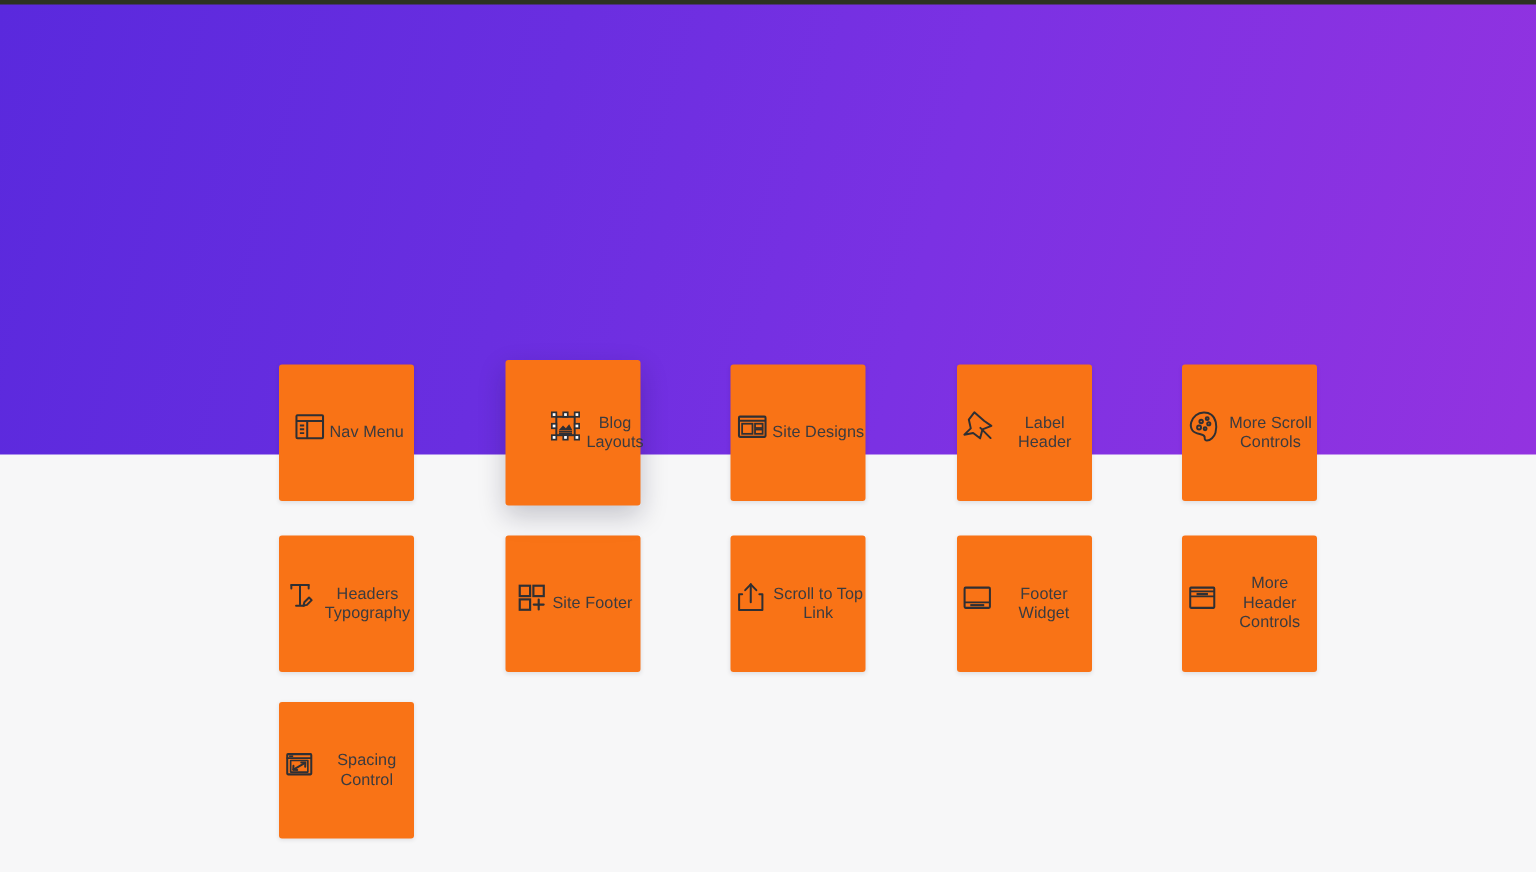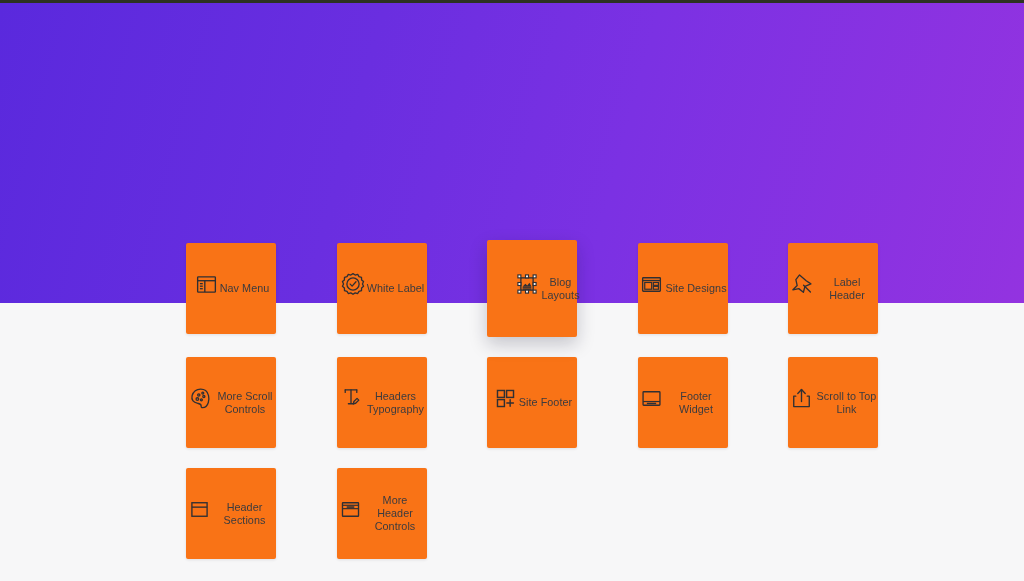--- a/index.html
+++ b/index.html
@@ -168,30 +168,20 @@
           <line x1="5.5" y1="11.5" x2="26.5" y2="11.5"></line>
           <line x1="14" y1="11.5" x2="14" y2="25"></line>
           <line x1="8.2" y1="15" x2="11.6" y2="15" stroke-width="1.5"></line>
           <line x1="8.2" y1="18" x2="11.6" y2="18" stroke-width="1.5"></line>
           <line x1="8.2" y1="21" x2="11.6" y2="21" stroke-width="1.5"></line>
         </svg>
       </div>
       <div class="card-label">Nav Menu</div>
     </div>
 
-    <div class="card">
-      <div class="card-icon">
-        <svg width="28" height="28" viewBox="0 0 32 32" fill="none" stroke="#2f2f33" stroke-width="1.5">
-          <path d="M16 4.2 l2.5 1.55 2.85-0.75 1.5 2.55 2.85 0.8 0.15 2.95 2.2 1.95 -1.25 2.7 1.25 2.7 -2.2 1.95 -0.15 2.95 -2.85 0.8 -1.5 2.55 -2.85-0.75 -2.5 1.55 -2.5-1.55 -2.85 0.75 -1.5-2.55 -2.85-0.8 -0.15-2.95 -2.2-1.95 1.25-2.7 -1.25-2.7 2.2-1.95 0.15-2.95 2.85-0.8 1.5-2.55 2.85 0.75 Z" stroke-linejoin="round"></path>
-          <circle cx="16" cy="16" r="7"></circle>
-          <path d="M12.8 16.1 l2.2 2.3 4.4-4.9" stroke-linecap="round" stroke-linejoin="round"></path>
-        </svg>
-      </div>
-      <div class="card-label">White Label</div>
-    </div>
 
     <div class="card hovered">
       <div class="card-icon">
         <svg width="28" height="28" viewBox="0 0 32 32" fill="none" stroke="#2f2f33" stroke-width="1.5">
           <rect x="9" y="9" width="14" height="14"></rect>
           <path d="M10.8 19.2 l3.3-3.6 2.2 2.1 2.5-3.1 2.4 4.6 z" fill="#2f2f33" stroke="none"></path>
           <line x1="11" y1="20.3" x2="21" y2="20.3" stroke-width="1.4"></line>
           <line x1="11" y1="21.9" x2="21" y2="21.9" stroke-width="1.4"></line>
           <g fill="#ffffff" stroke="#2f2f33" stroke-width="1.3">
             <rect x="5.6" y="5.6" width="3.4" height="3.4"></rect>
@@ -269,57 +259,62 @@
           <rect x="6.5" y="17.3" width="8.2" height="8.2"></rect>
           <line x1="17.6" y1="21.4" x2="25.4" y2="21.4"></line>
           <line x1="21.5" y1="17.5" x2="21.5" y2="25.3"></line>
         </svg>
       </div>
       <div class="card-label">Site Footer</div>
     </div>
 
     <div class="card">
       <div class="card-icon">
+        <svg width="27" height="27" viewBox="0 0 32 32" fill="none" stroke="#2f2f33" stroke-width="1.6" stroke-linecap="round" stroke-linejoin="round">
+          <path d="M9.2 13.2 H6.8 V25.6 H25.2 V13.2 H22.8"></path>
+          <line x1="16" y1="5.4" x2="16" y2="19.6"></line>
+          <path d="M11.6 10.0 L16 5.4 L20.4 10.0"></path>
+        </svg>
+      </div>
+      <div class="card-label">Scroll to Top Link</div>
+    </div>
+
+    <div class="card">
+      <div class="card-icon">
         <svg width="27" height="27" viewBox="0 0 32 32" fill="none" stroke="#2f2f33" stroke-width="1.6">
           <rect x="6" y="8" width="20" height="16" rx="0.8"></rect>
           <line x1="6" y1="19.6" x2="26" y2="19.6" stroke-width="1.4"></line>
           <rect x="10.5" y="21.0" width="11" height="1.7" fill="#2f2f33" stroke="none"></rect>
         </svg>
       </div>
       <div class="card-label">Footer Widget</div>
     </div>
 
-    <div class="card">
-      <div class="card-icon">
-        <svg width="27" height="27" viewBox="0 0 32 32" fill="none" stroke="#2f2f33" stroke-width="1.6" stroke-linecap="round" stroke-linejoin="round">
-          <path d="M9.2 13.2 H6.8 V25.6 H25.2 V13.2 H22.8"></path>
-          <line x1="16" y1="5.4" x2="16" y2="19.6"></line>
-          <path d="M11.6 10.0 L16 5.4 L20.4 10.0"></path>
-        </svg>
-      </div>
-      <div class="card-label">Scroll to Top Link</div>
-    </div>
-
-    <div class="card">
-      <div class="card-icon">
-        <svg width="27" height="27" viewBox="0 0 32 32" fill="none" stroke="#2f2f33" stroke-width="1.6">
-          <rect x="7" y="8" width="18" height="16"></rect>
-          <line x1="7" y1="13.2" x2="25" y2="13.2"></line>
-        </svg>
-      </div>
-      <div class="card-label">Header Sections</div>
-    </div>
 
     <div class="card">
       <div class="card-icon">
         <svg width="27" height="27" viewBox="0 0 32 32" fill="none" stroke="#2f2f33" stroke-width="1.6">
           <rect x="6.5" y="8" width="19" height="16" rx="0.6"></rect>
           <line x1="6.5" y1="11.0" x2="25.5" y2="11.0" stroke-width="1.4"></line>
           <line x1="6.5" y1="15.0" x2="25.5" y2="15.0" stroke-width="1.4"></line>
           <rect x="11.5" y="12.2" width="9" height="1.8" fill="#2f2f33" stroke="none"></rect>
         </svg>
       </div>
       <div class="card-label">More Header Controls</div>
     </div>
 
+    <div class="card">
+      <div class="card-icon">
+        <svg width="27" height="27" viewBox="0 0 32 32" fill="none" stroke="#2f2f33" stroke-width="1.6" stroke-linecap="round" stroke-linejoin="round">
+          <rect x="6.5" y="8" width="19" height="16" rx="0.6"></rect>
+          <line x1="6.5" y1="11.2" x2="25.5" y2="11.2" stroke-width="1.3"></line>
+          <rect x="8.0" y="9.0" width="3.2" height="1.3" fill="#2f2f33" stroke="none"></rect>
+          <rect x="9.2" y="13.0" width="13.6" height="9.2" stroke-width="1.3"></rect>
+          <line x1="11.4" y1="20.2" x2="20.6" y2="14.9"></line>
+          <path d="M17.6 14.6 L20.8 14.7 L20.7 17.9"></path>
+          <path d="M14.4 20.5 L11.3 20.4 L11.4 17.2"></path>
+        </svg>
+      </div>
+      <div class="card-label">Spacing Control</div>
+    </div>
 
   </div>
 </div>
 
 </body></html>

